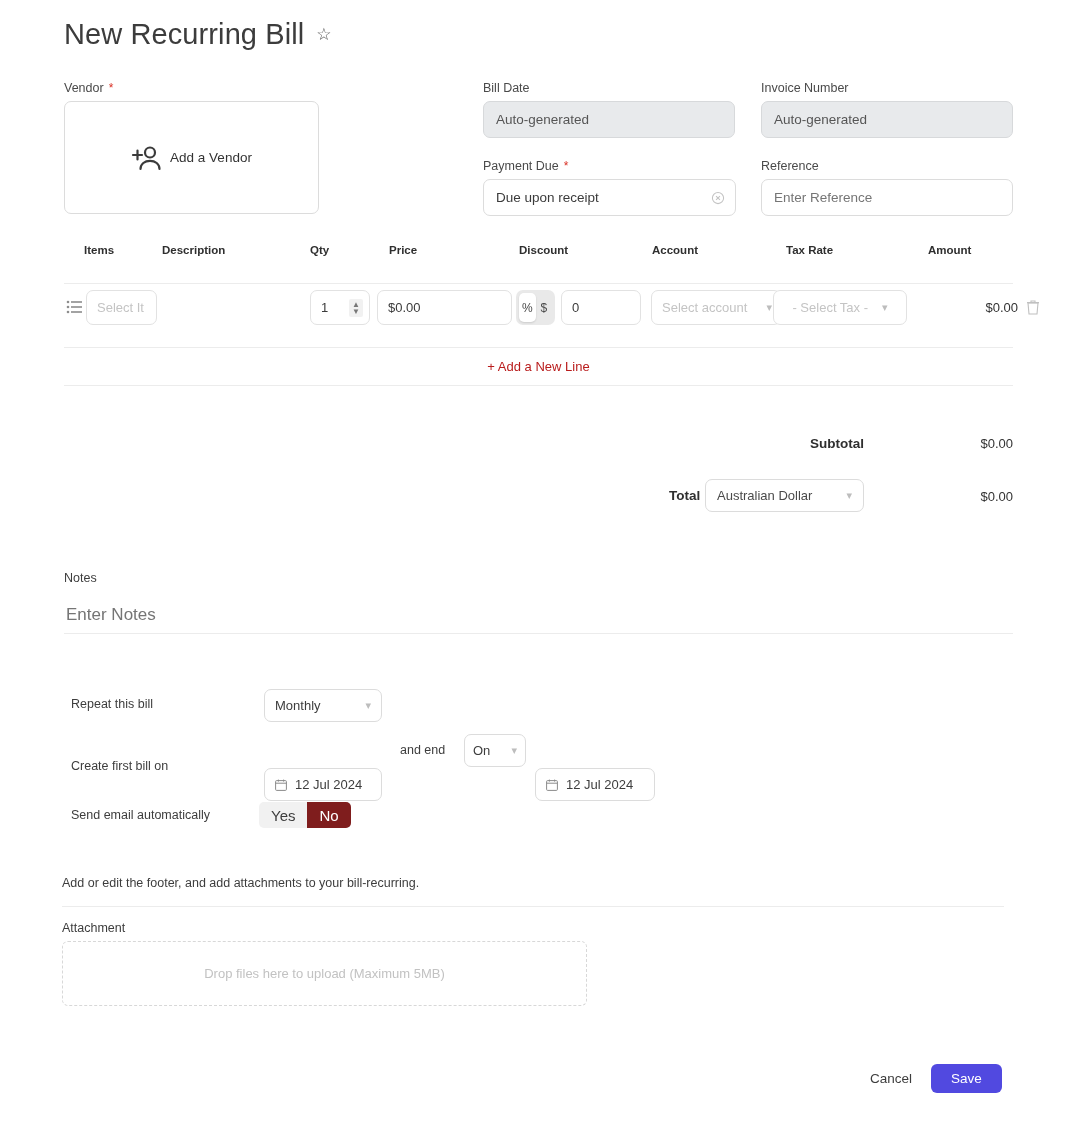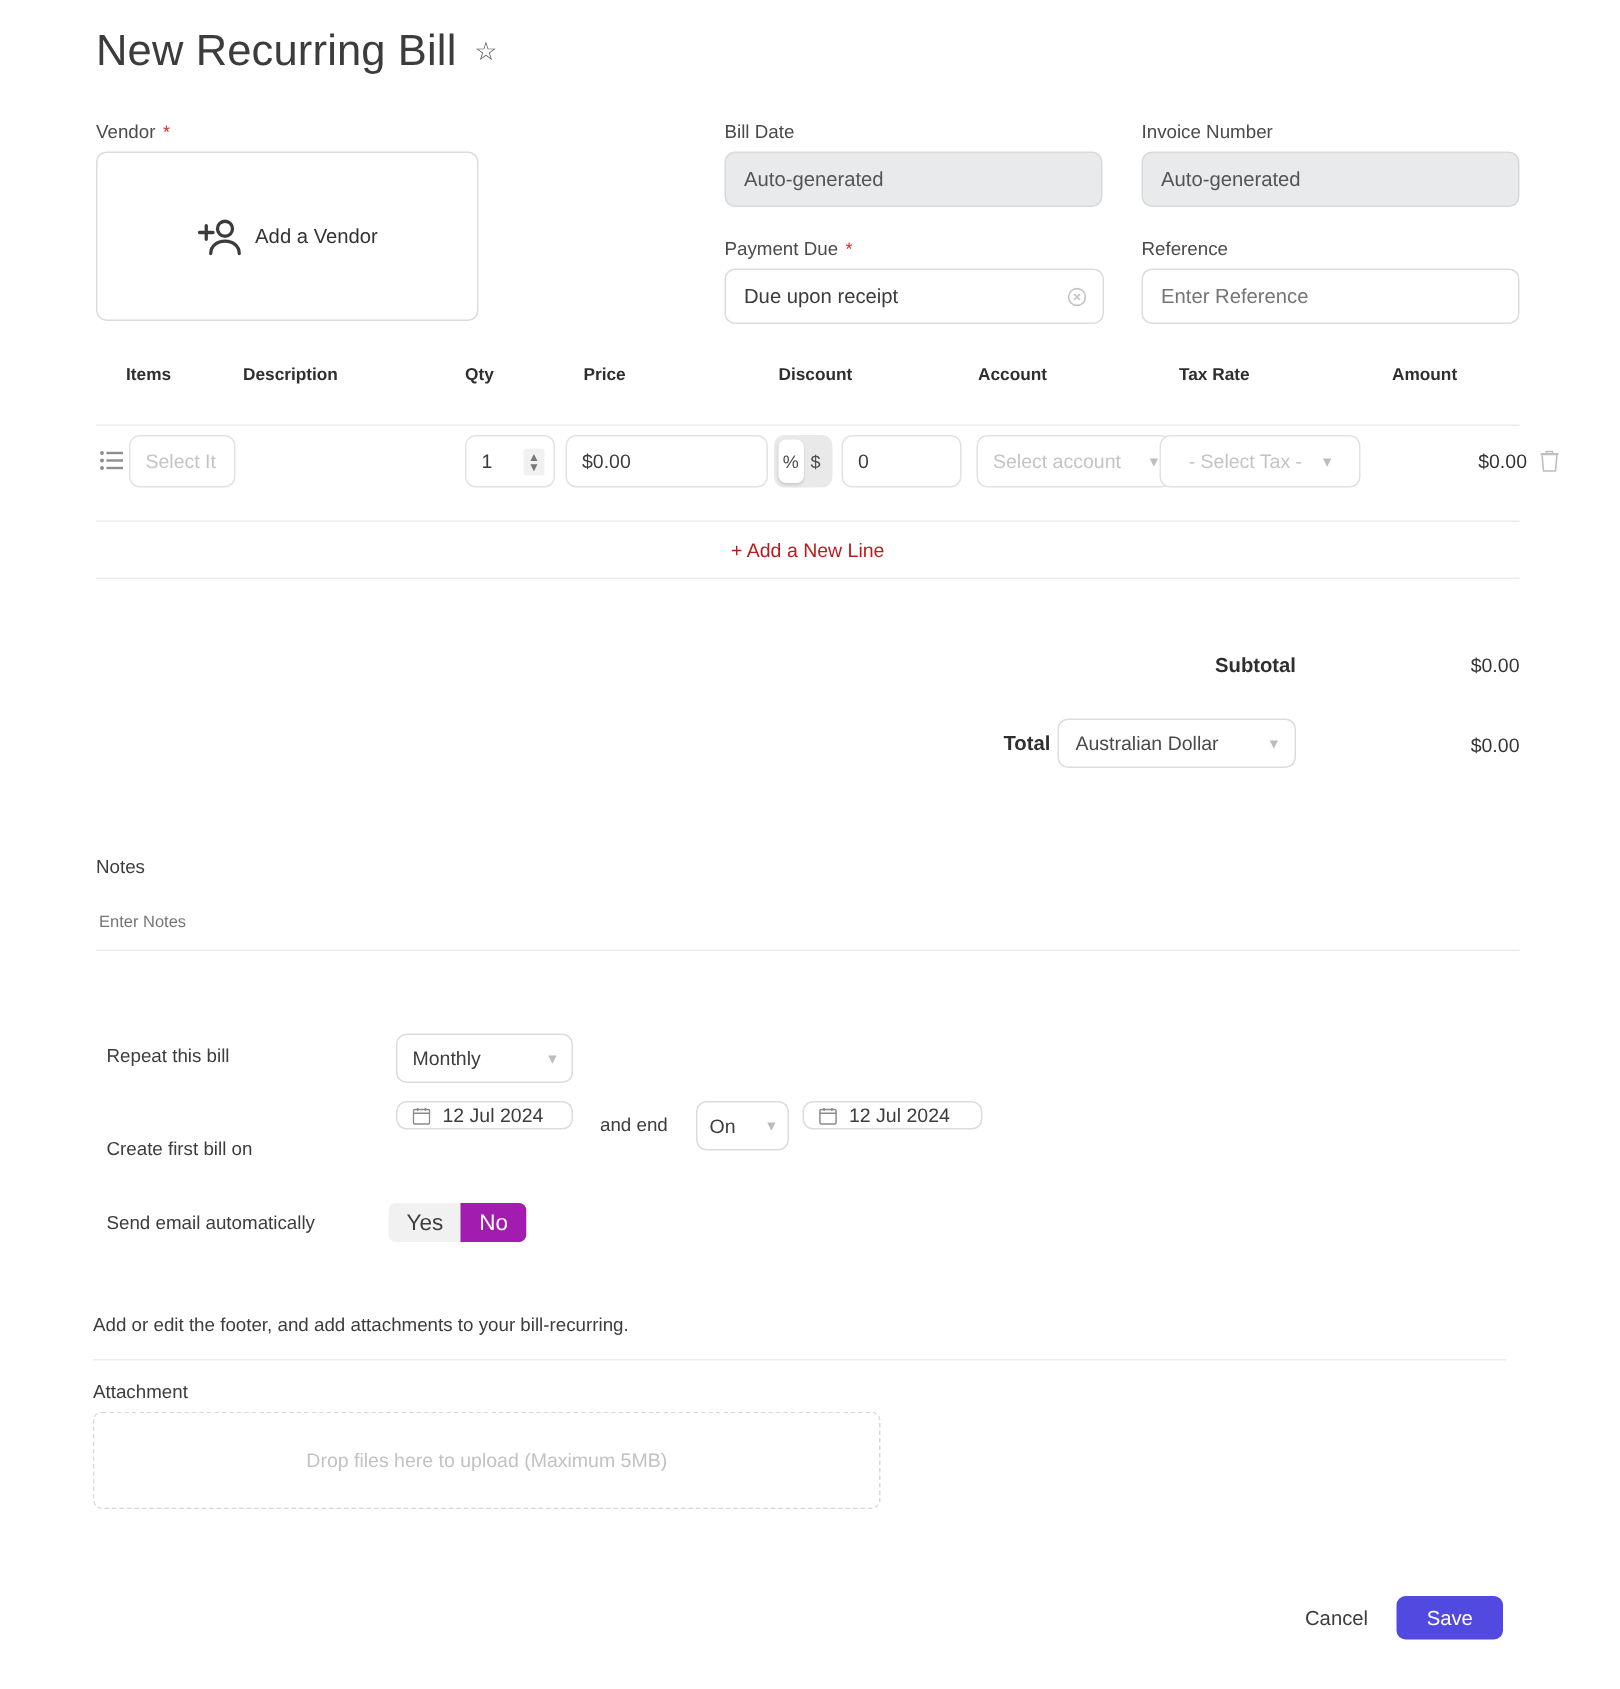--- a/index.html
+++ b/index.html
@@ -129,37 +129,37 @@
     border: 1px solid #dcdcdc; border-radius: 7px; background:#fff;
     display:flex; align-items:center; justify-content: space-between;
     padding: 0 11px; font-size: 13px; color: #4a4a4a; cursor: pointer;
   }
   .total-value { position: absolute; left: 953px; top: 489px; width: 60px; text-align: right; font-size: 13px; color:#333; }
 
   
   .notes-label { position: absolute; left: 64px; top: 571px; font-size: 12.5px; color: #3d3d3d; }
   .notes-input {
     position: absolute; left: 64px; top: 596px; width: 949px; height: 38px;
-    font-size: 11px; color: #a21caf; border: none; border-bottom: 1px solid #ececec;
+    font-size: 17px; color: #a21caf; border: none; border-bottom: 1px solid #ececec;
     background: transparent; padding: 0 2px; font-family: "Liberation Sans", sans-serif;
   }
 
   
   .rep-label { position: absolute; left: 71px; top: 697px; font-size: 12.5px; color: #3d3d3d; }
   .rep-select {
     position: absolute; left: 264px; top: 689px; width: 118px; height: 33px;
     border: 1px solid #dcdcdc; border-radius: 7px; background:#fff;
     display:flex; align-items:center; justify-content:space-between; padding: 0 10px;
     font-size: 13px; color: #3d3d3d; cursor: pointer;
   }
   .first-label { position: absolute; left: 71px; top: 759px; font-size: 12.5px; color: #3d3d3d; }
   .date-box {
-    position: absolute; height: 19px; border: 1px solid #dcdcdc; border-radius: 7px;
+    position: absolute; height: 33px; border: 1px solid #dcdcdc; border-radius: 7px;
     background:#fff; display:flex; align-items:center; gap: 8px; padding: 0 10px;
-    font-size: 13px; color: #3d3d3d; cursor: pointer;
+    font-size: 13px; color: #3d3d3d; cursor: pointer; margin-top: 34px;
   }
   .date-1 { left: 264px; top: 734px; width: 118px; }
   .and-end { position: absolute; left: 400px; top: 743px; font-size: 12.5px; color: #3d3d3d; }
   .end-select {
     position: absolute; left: 464px; top: 734px; width: 62px; height: 33px;
     border: 1px solid #dcdcdc; border-radius: 7px; background:#fff;
     display:flex; align-items:center; justify-content:space-between; padding: 0 8px;
     font-size: 13px; color:#3d3d3d; cursor: pointer;
   }
   .date-2 { left: 535px; top: 734px; width: 120px; }
@@ -356,21 +356,21 @@
     <svg class="cal-icon" viewBox="0 0 12 12">
       <rect x="0.6" y="1.6" width="10.8" height="9.8" rx="1" fill="none" stroke="#8a8a8a" stroke-width="1"></rect>
       <path d="M0.6 4.2h10.8M3.4 0.6v2M8.6 0.6v2" stroke="#8a8a8a" stroke-width="1"></path>
     </svg>
     <span>12 Jul 2024</span>
   </div>
 
   <div class="email-label">Send email automatically</div>
   <div class="yesno">
     <div>Yes</div>
-    <div class="on-red" style="background: #a21caf; text-align: center;">No</div>
+    <div class="on-red" style="background: #7f1d1d; text-align: center;">No</div>
   </div>
 
   <div class="footer-note">Add or edit the footer, and add attachments to your bill-recurring.</div>
   <div class="footer-rule"></div>
   <div class="attach-label">Attachment</div>
   <div class="dropzone">
     <span>Drop files here to upload (Maximum 5MB)</span>
   </div>
 
   <button class="cancel-btn">Cancel</button>

